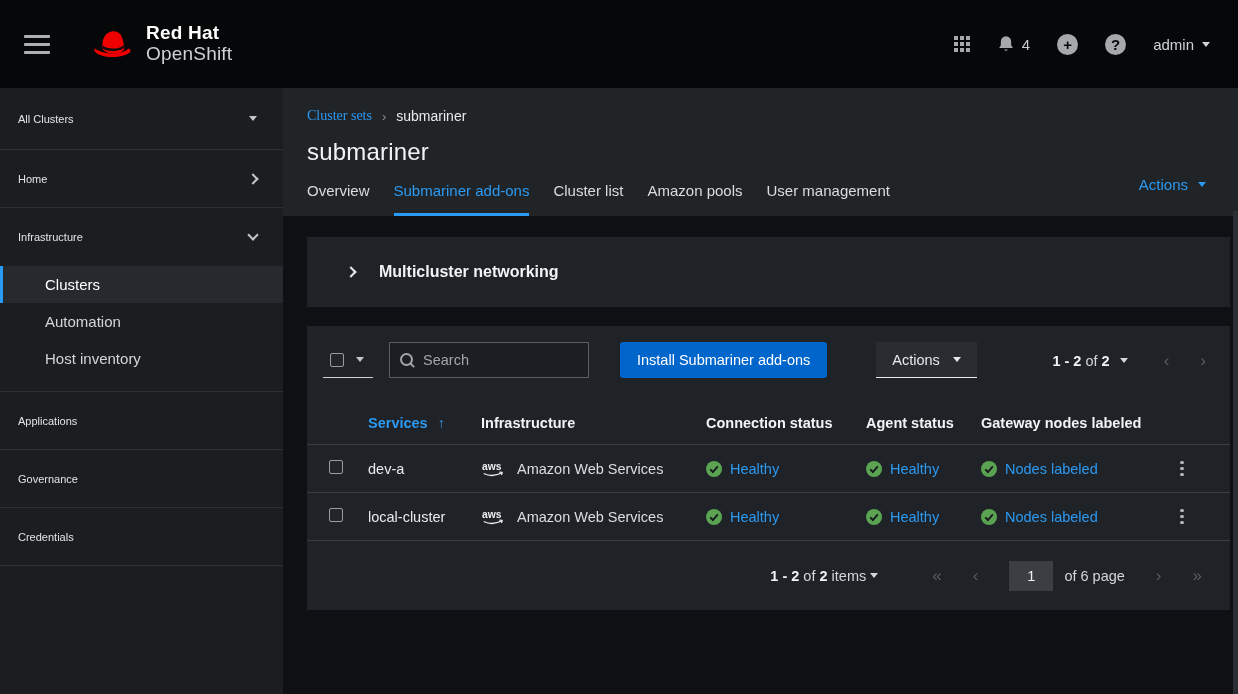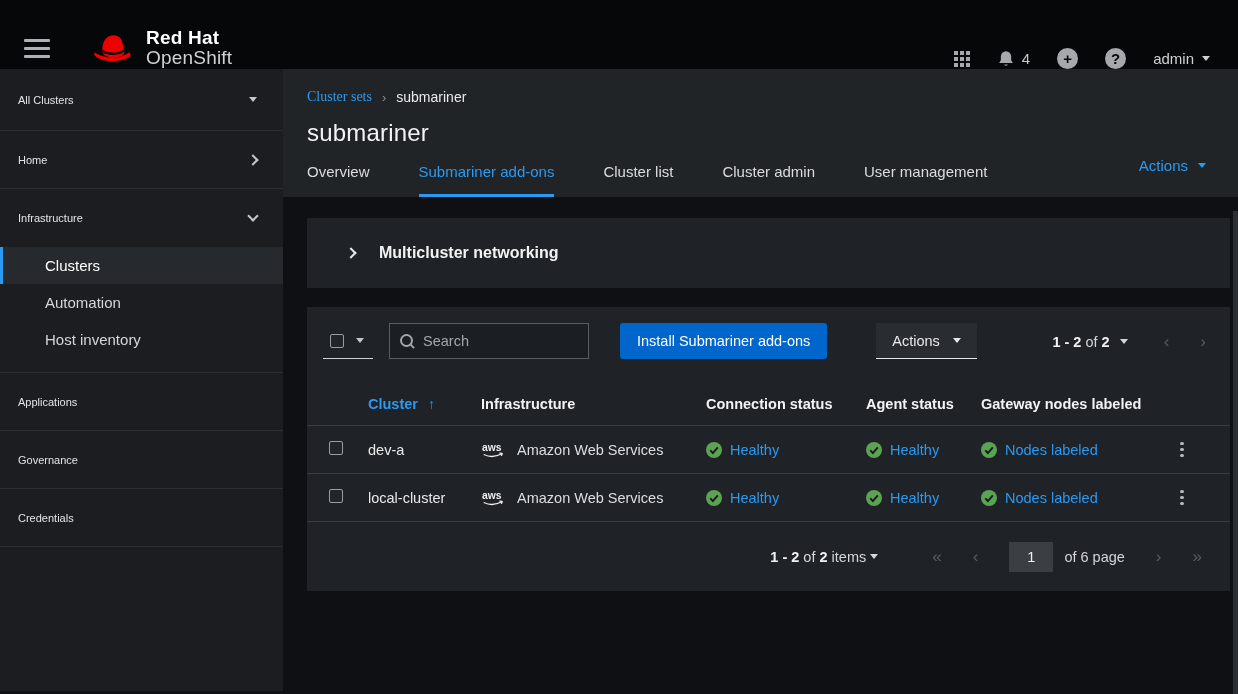--- a/index.html
+++ b/index.html
@@ -4,21 +4,21 @@
 <style>
   * { box-sizing: border-box; margin: 0; padding: 0; }
   html,body { width:1238px; height:694px; overflow:hidden; }
   body {
     font-family: "Liberation Sans", sans-serif;
     background:#0e1013; color:#e0e2e5; font-size:14px;
     position:relative;
   }
 
   
-  .masthead { height:69px; background:#060708; display:flex; align-items:flex-end;
+  .masthead { height:88px; background:#060708; display:flex; align-items:center;
     justify-content:space-between; padding:0 28px 0 16px; }
   .mast-left { display:flex; align-items:center; }
   .nav-toggle { background:none; border:none; cursor:pointer; padding:8px; }
   .hamburger { display:flex; flex-direction:column; gap:5px; }
   .hamburger span { display:block; width:26px; height:3px; background:#aeb1b4; border-radius:1px; }
   .brand { display:flex; align-items:center; margin-left:30px; gap:10px; }
   .brand-text { line-height:1.08; font-size:19px; letter-spacing:.2px; }
   .brand-line1 { color:#ffffff; font-weight:bold; }
   .brand-line2 { color:#cfd1d3; font-weight:normal; }
   .mast-right { display:flex; align-items:center; gap:27px; }
@@ -54,21 +54,21 @@
   
   .page { flex:1; display:flex; flex-direction:column; min-width:0; }
   .page-header { background:#212427; padding:20px 24px 0 24px; position:relative; flex:none; }
   .breadcrumb { display:flex; align-items:center; gap:10px; font-size:14px; margin-bottom:14px; }
   .breadcrumb .crumb-link { color:#2b9af3; text-decoration:none; cursor:pointer;font-family:Liberation Serif, serif; }
   .breadcrumb .crumb-sep { color:#8a8d90; font-size:13px; }
   .breadcrumb .crumb-current { color:#e8eaec; }
   .page-title { font-size:24px; font-weight:400; color:#f2f3f4; letter-spacing:.2px; }
   .page-actions { position:absolute; right:32px; top:88px; color:#2b9af3; font-size:15px;
     display:flex; align-items:center; gap:10px; cursor:pointer; background:none; border:none; }
-  .tabs { display:flex; gap:49px; margin-top:16px; }
+  .tabs { display:flex; gap:24px; margin-top:16px; }
   .tab { padding-bottom:14px; font-size:15px; color:#dadcde; cursor:pointer; border-bottom:3px solid transparent; background:none; border-top:none; border-left:none; border-right:none; }
   .tab.active { color:#2b9af3; border-bottom:3px solid #2b9af3; }
 
   .page-body { flex:1; background:#0e1013; padding:21px 8px 0 24px; position:relative; }
   .card { background:#1f2226; }
 
   
   .expand-card { height:70px; display:flex; align-items:center; padding:0 40px; gap:24px;
     margin-bottom:19px; }
   .expand-toggle { background:none; border:none; cursor:pointer; display:flex; align-items:center; }
@@ -231,21 +231,21 @@
       </nav>
       <h1 class="page-title">submariner</h1>
       <button class="page-actions">
         <span>Actions</span>
         <span class="caret"></span>
       </button>
       <div class="tabs">
         <button class="tab">Overview</button>
         <button class="tab active">Submariner add-ons</button>
         <button class="tab">Cluster list</button>
-        <button class="tab">Cluster admin</button>
+        <button class="tab">Amazon pools</button>
         <button class="tab">User management</button>
       </div>
     </div>
 
     <div class="page-body">
 
       <section class="card expand-card">
         <button class="expand-toggle">
           <span class="chev chev-r"></span>
         </button>
@@ -278,21 +278,21 @@
             <div class="pag-arrows">
               <button class="pag-nav">‹</button>
               <button class="pag-nav">›</button>
             </div>
           </div>
         </div>
 
         <div class="tbl-header">
           <div class="cell-check"></div>
           <button class="sort-head">
-            <span>Cluster</span>
+            <span>Services</span>
             <span class="sort-arrow">↑</span>
           </button>
           <div>Infrastructure</div>
           <div>Connection status</div>
           <div>Agent status</div>
           <div>Gateway nodes labeled</div>
           <div></div>
         </div>
 
         <div class="tbl-row">

